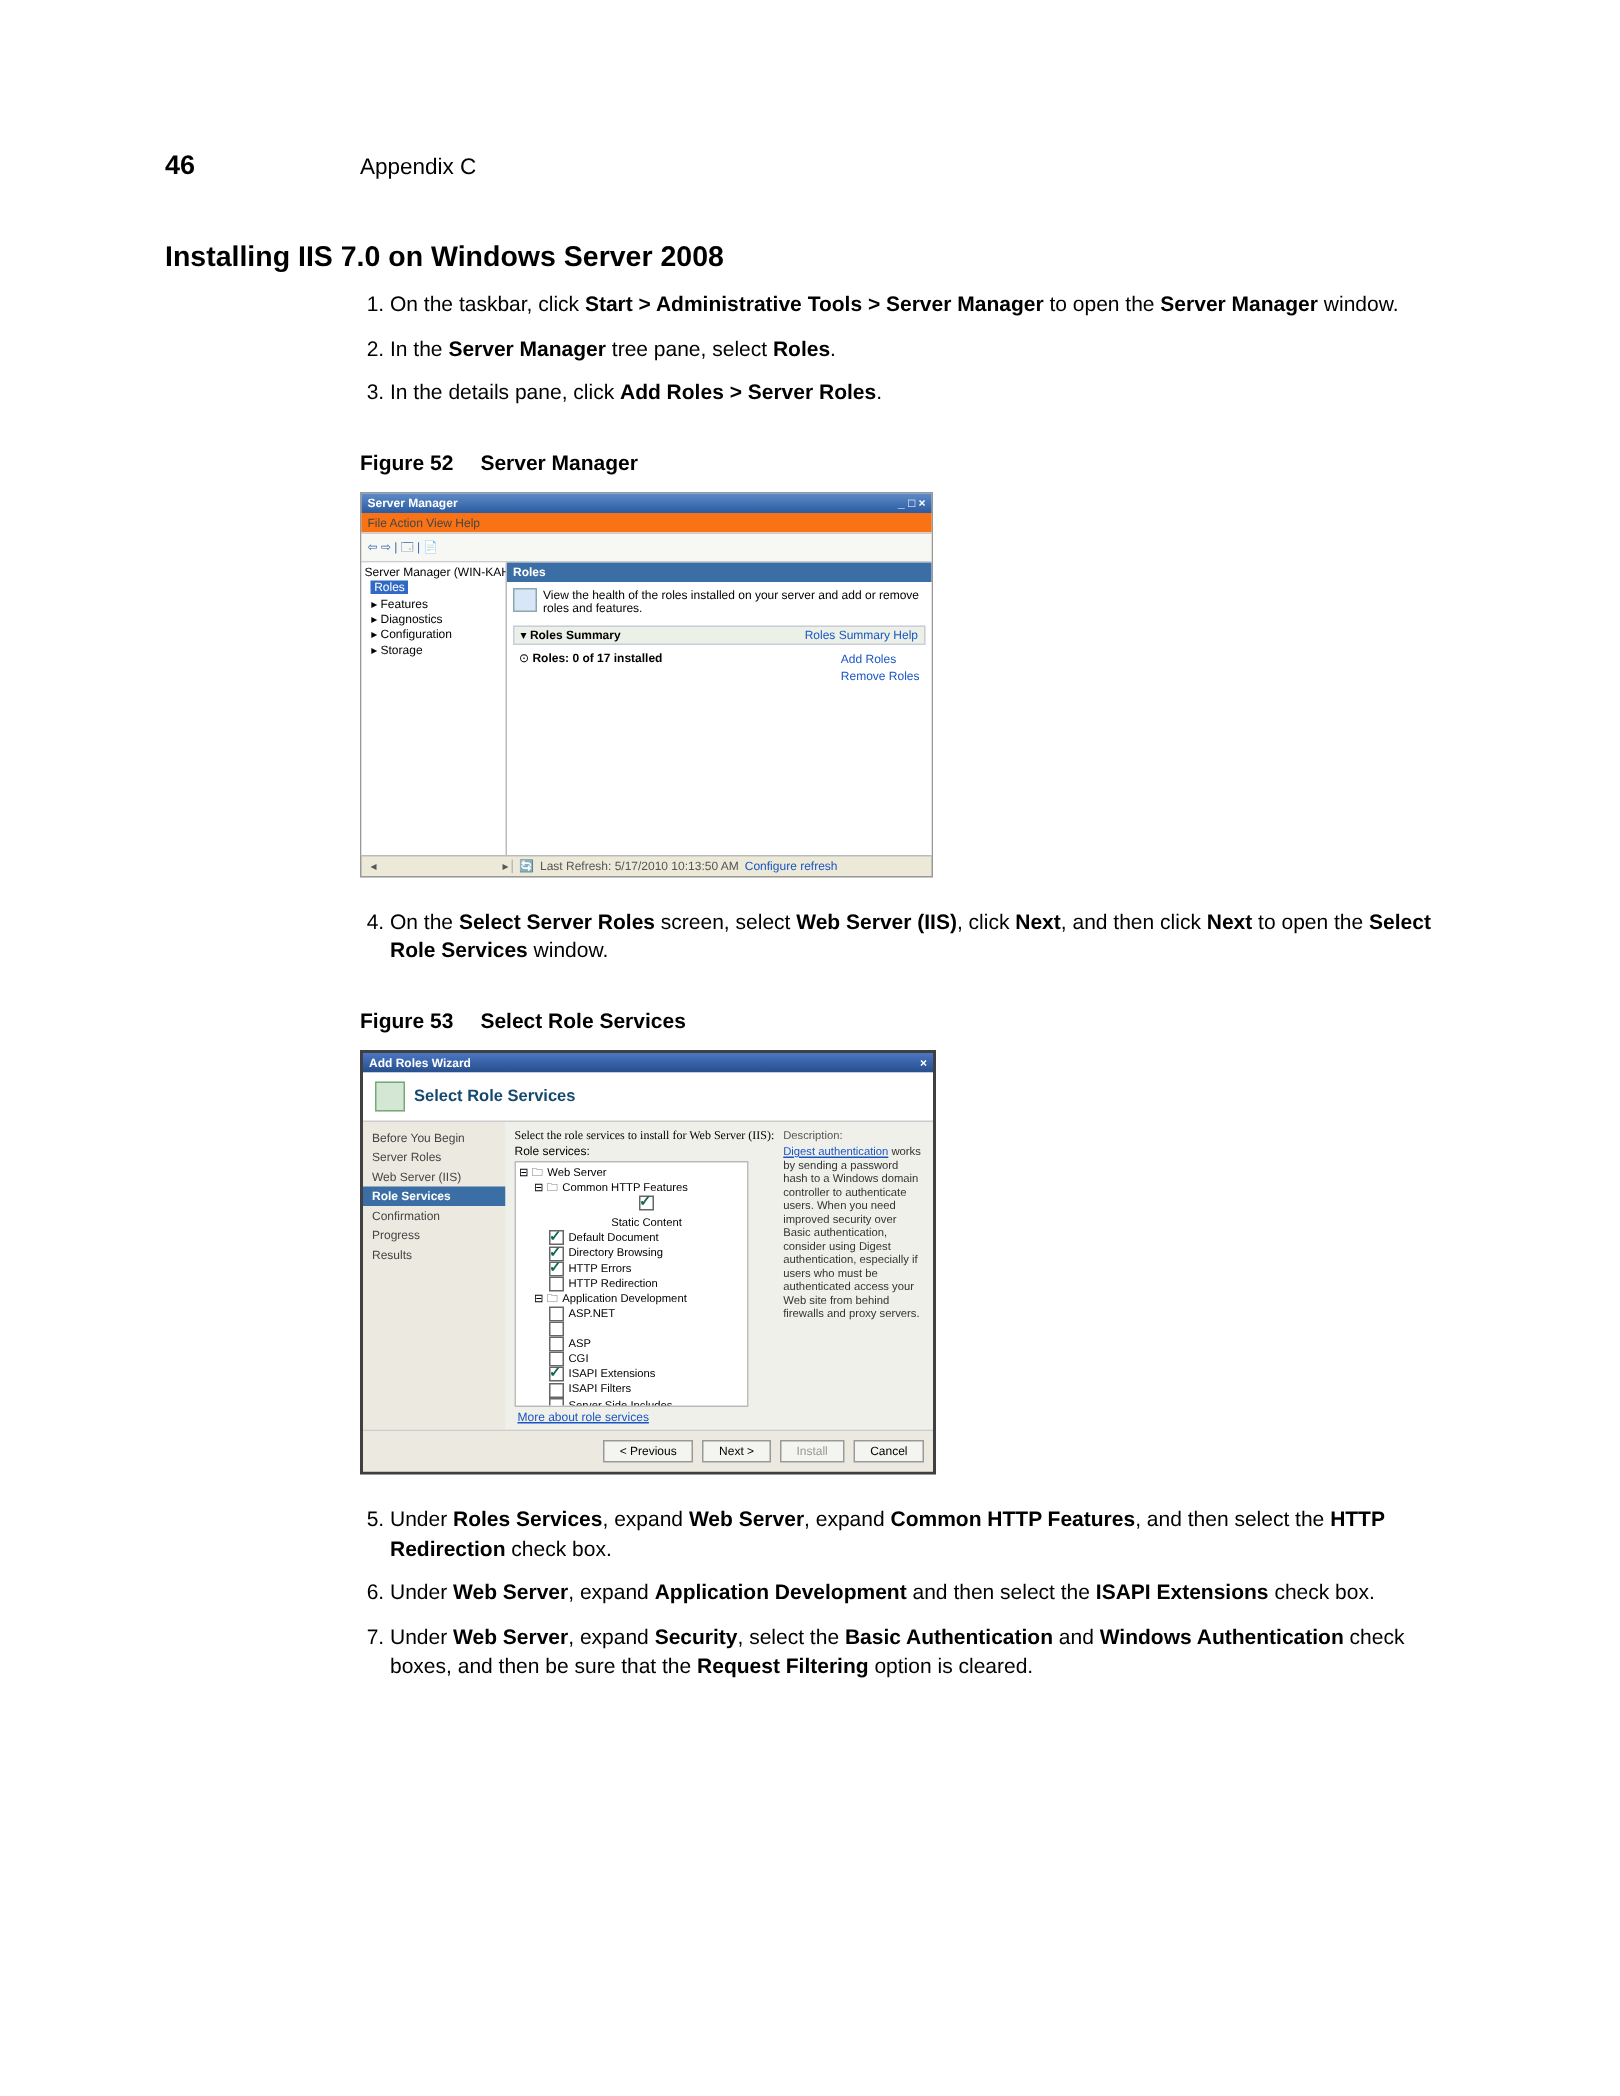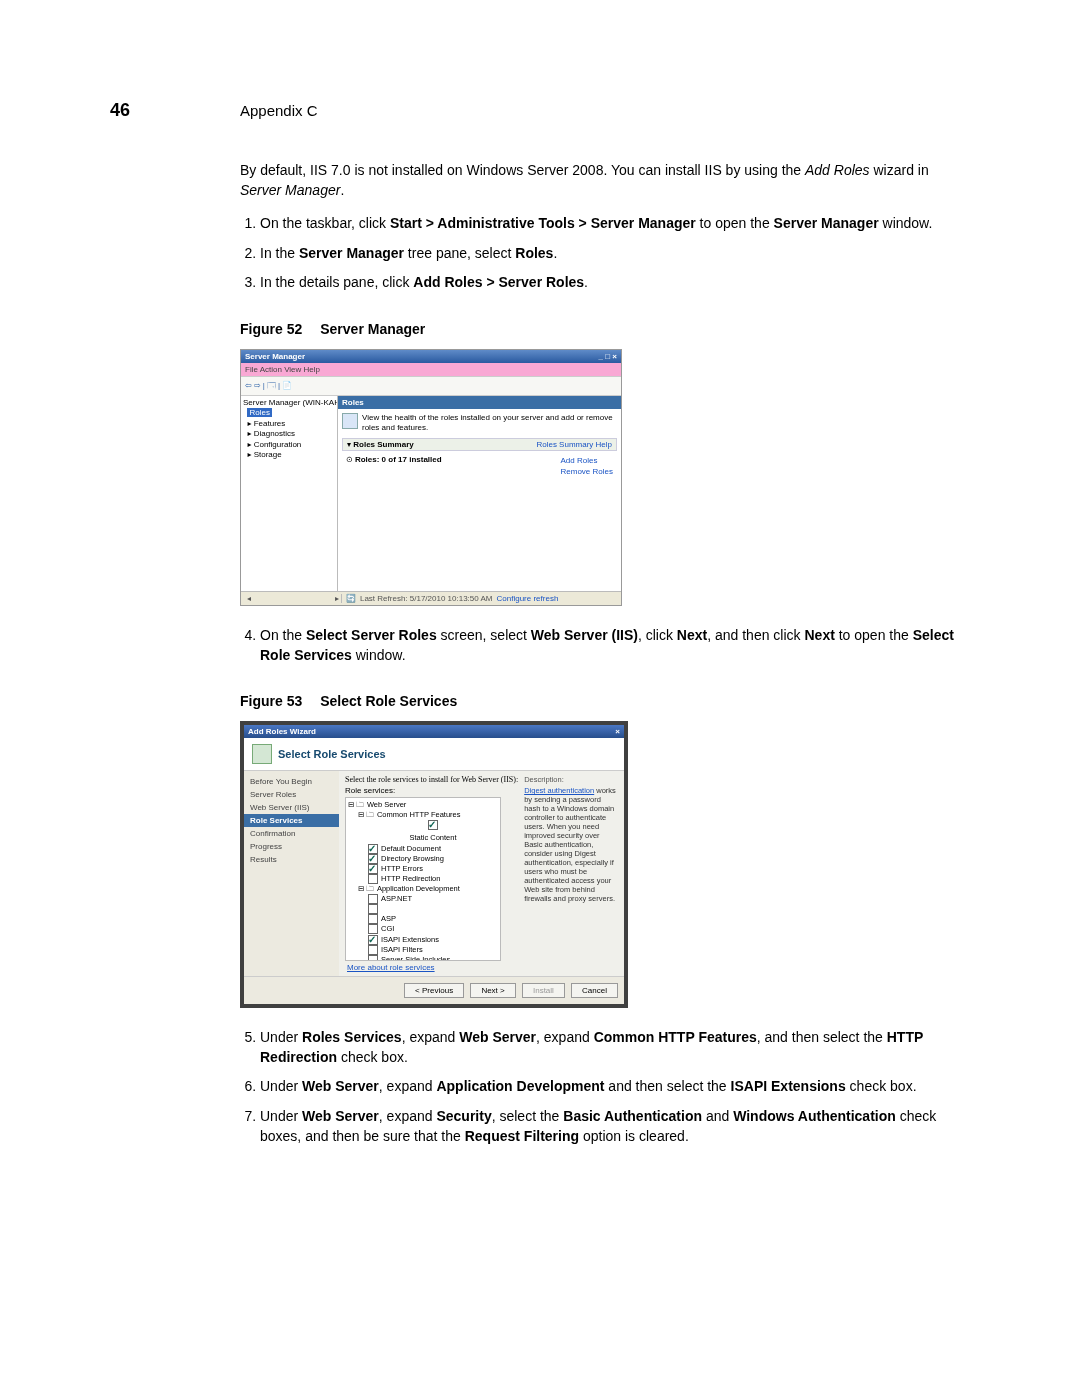--- a/index.html
+++ b/index.html
@@ -68,21 +68,21 @@
   }
   .fig52 .titlebar {
     background: linear-gradient(#5f8bc8, #2a5aa0);
     color: #fff;
     padding: 2px 4px;
     display: flex;
     justify-content: space-between;
     font-weight: bold;
   }
   .fig52 .menubar {
-    background: #f9a8d4;
+    background: #f97316;
     padding: 2px 4px;
     color: #444;
   }
   .fig52 .toolbar {
     background: #f7f7f4;
     padding: 2px 4px;
     border-top: 1px solid #ccc;
     border-bottom: 1px solid #ccc;
     color: #36a;
   }
@@ -160,21 +160,21 @@
     background: #ece9d8;
     border-right: 1px solid #bbb;
     display:flex;
     justify-content:space-between;
     padding:0 2px;
   }
 
   
   .fig53 {
     width: 380px;
-    border: 4px solid #404040;
+    border: 2px solid #404040;
     font-size: 8px;
     background: #f0f0eb;
     margin-bottom: 20px;
   }
   .fig53 .titlebar {
     background: linear-gradient(#4a77c4, #274e8c);
     color: #fff;
     font-weight: bold;
     padding: 2px 4px;
     display: flex;
@@ -263,25 +263,23 @@
 </style>
 </head>
 <body>
 
 <div class="page">
   <div class="header-row">
     <div class="page-num">46</div>
     <div class="appendix">Appendix C</div>
   </div>
 
+  <h1 class="section-title">Installing IIS 7.0 on Windows Server 2008</h1>
 
   <div class="body-block">
-    <p class="intro">
-      <span>By default, IIS 7.0 is not installed on Windows Server 2008. You can install IIS by using the </span><span class="italic">Add Roles</span><span> wizard in </span><span class="italic">Server Manager</span><span>.</span>
-    </p>
 
     <ol class="steps" start="1">
       <li>
         <span>On the taskbar, click </span><b>Start &gt; Administrative Tools &gt; Server Manager</b><span> to open the </span><b>Server Manager</b><span> window.</span>
       </li>
       <li>
         <span>In the </span><b>Server Manager</b><span> tree pane, select </span><b>Roles</b><span>.</span>
       </li>
       <li>
         <span>In the details pane, click </span><b>Add Roles &gt; Server Roles</b><span>.</span>

